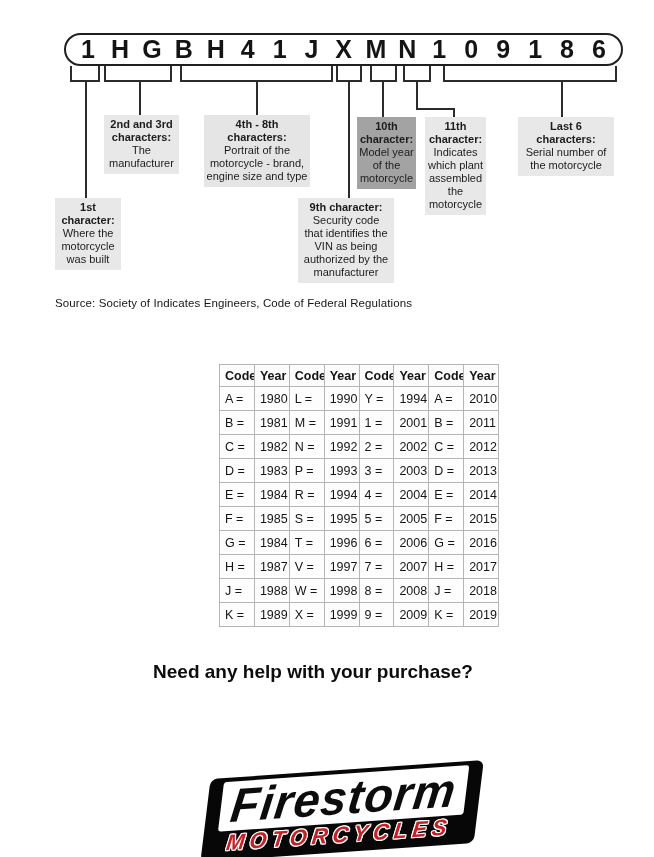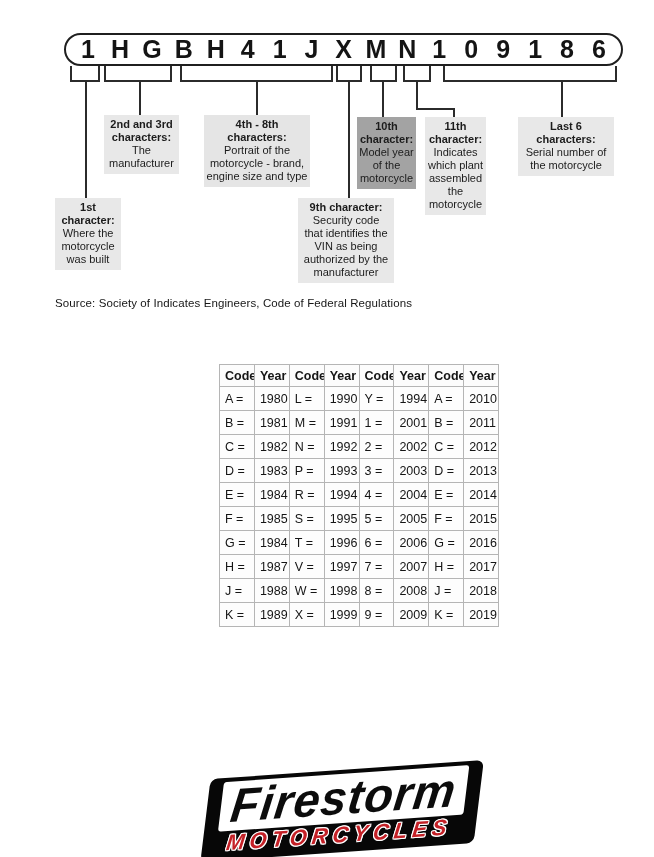--- a/index.html
+++ b/index.html
@@ -293,20 +293,21 @@
         <td>1999</td>
         <td>9 =</td>
         <td>2009</td>
         <td>K =</td>
         <td>2019</td>
       </tr>
     </tbody>
   </table>
 
   <div class="help-msg">
+    <div>Need any help with your purchase?</div>
   </div>
 
   <div class="logo">
     <div class="logo-inner">
       <div class="logo-word">Firestorm</div>
       <div class="logo-sub" style="color: rgb(196, 33, 39);">MOTORCYCLES</div>
     </div>
   </div>
 
 </div>

